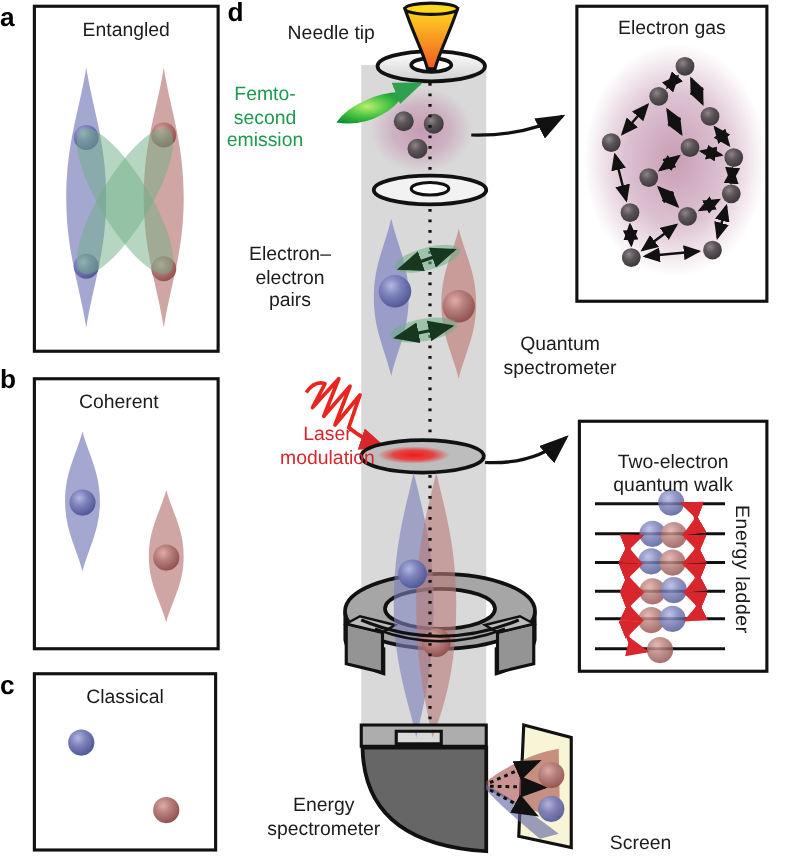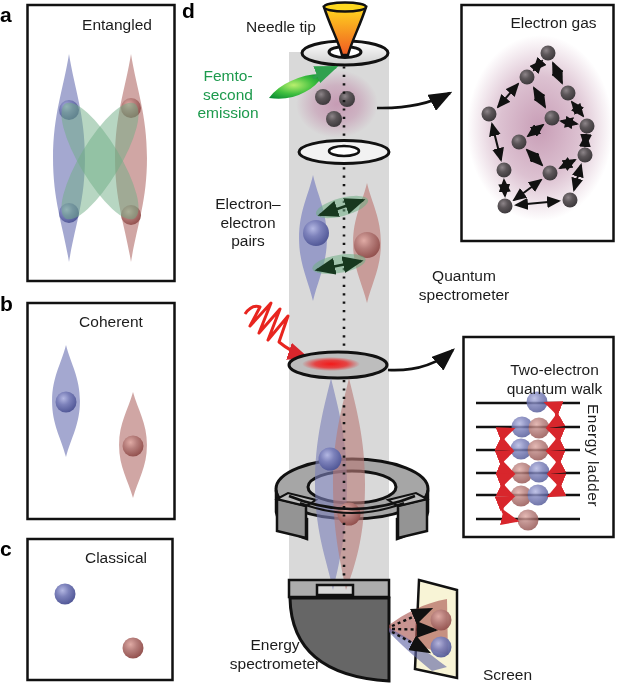--- a/index.html
+++ b/index.html
@@ -1,20 +1,20 @@
 <!DOCTYPE html>
 <html style="--green-text: #1d9a4d; --red-text: #d8262c; --blue-electron: #8d92c4; --red-electron: #c4908d; --green-correlation: #6fae85; --column-gray: #d9d9d9; --needle-orange: #f58220; --laser-red: #e8251f; --screen-yellow: #f8f4d6; --spectrometer-gray: #666666; --electron-dark: #4c464b; --pink-cloud: #c598b2;"><head>
 <meta charset="utf-8">
 <style>
   html,body{margin:0;padding:0;background:#ffffff;}
   .stage{position:relative;width:641px;height:685px;overflow:hidden;background:#fff;
          font-family:"Liberation Sans",sans-serif;}
   .stage svg{position:absolute;left:0;top:0;}
   .lbl{position:absolute;font-size:15.5px;line-height:1.2;color:#1c1c1c;
-       white-space:pre-line;text-align:center;margin-left:16px;}
+       white-space:pre-line;text-align:center;}
   .letter{position:absolute;font-weight:700;font-size:21px;color:#000;line-height:1;}
   .lbl-green{color:var(--green-text,#1d9a4d);}
   .lbl-red{color:var(--red-text,#d8262c);}
   .vlbl{position:absolute;writing-mode:vertical-rl;text-orientation:mixed;
         font-size:15.5px;color:#1c1c1c;letter-spacing:.5px;white-space:nowrap;}
 </style>
 </head>
 <body>
 
 <div class="stage">
@@ -277,22 +277,24 @@
 
   <div class="lbl lbl-green" style="left:166px;top:67px;width:92px">Femto-
 second
 emission</div>
   <div class="lbl" style="left:217px;top:18px;width:96px">Needle tip</div>
   <div class="lbl" style="left:186px;top:195px;width:92px">Electron–
 electron
 pairs</div>
   <div class="lbl" style="left:390px;top:267px;width:116px">Quantum
 spectrometer</div>
+  <div class="lbl lbl-red" style="left:214px;top:339px;width:96px">Laser
+modulation</div>
   <div class="lbl" style="left:198px;top:636px;width:122px">Energy
 spectrometer</div>
-  <div class="lbl" style="left:467px;top:666px;width:70px;text-align:left">Screen</div>
+  <div class="lbl" style="left:467px;top:666px;width:70px;text-align:right">Screen</div>
 
   <div class="lbl" style="left:461px;top:14px;width:153px">Electron gas</div>
   <div class="lbl" style="left:463px;top:361px;width:151px">Two-electron
 quantum walk</div>
   <div class="vlbl" style="left:584px;top:404px">Energy ladder</div>
 
 </div>
 
 </body></html>

